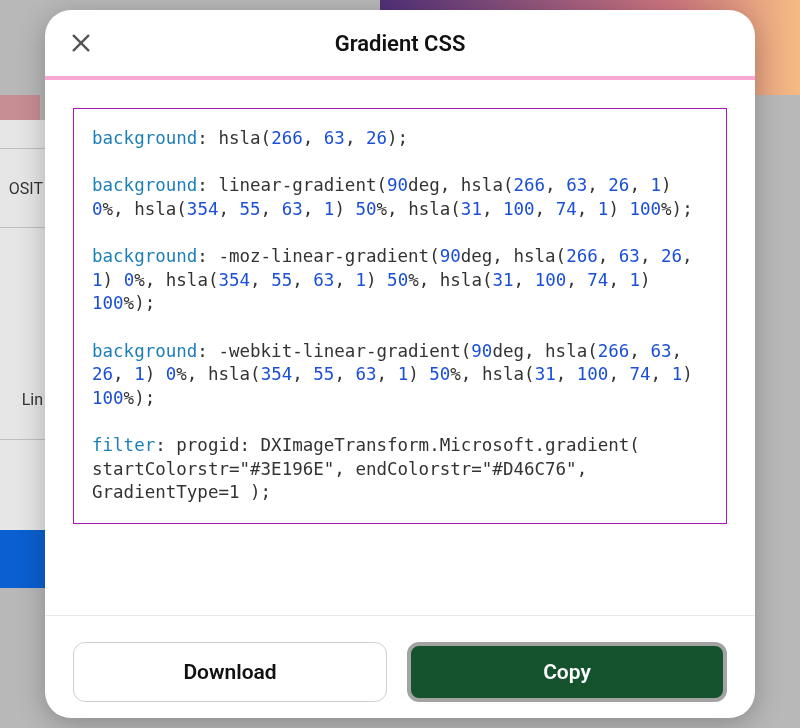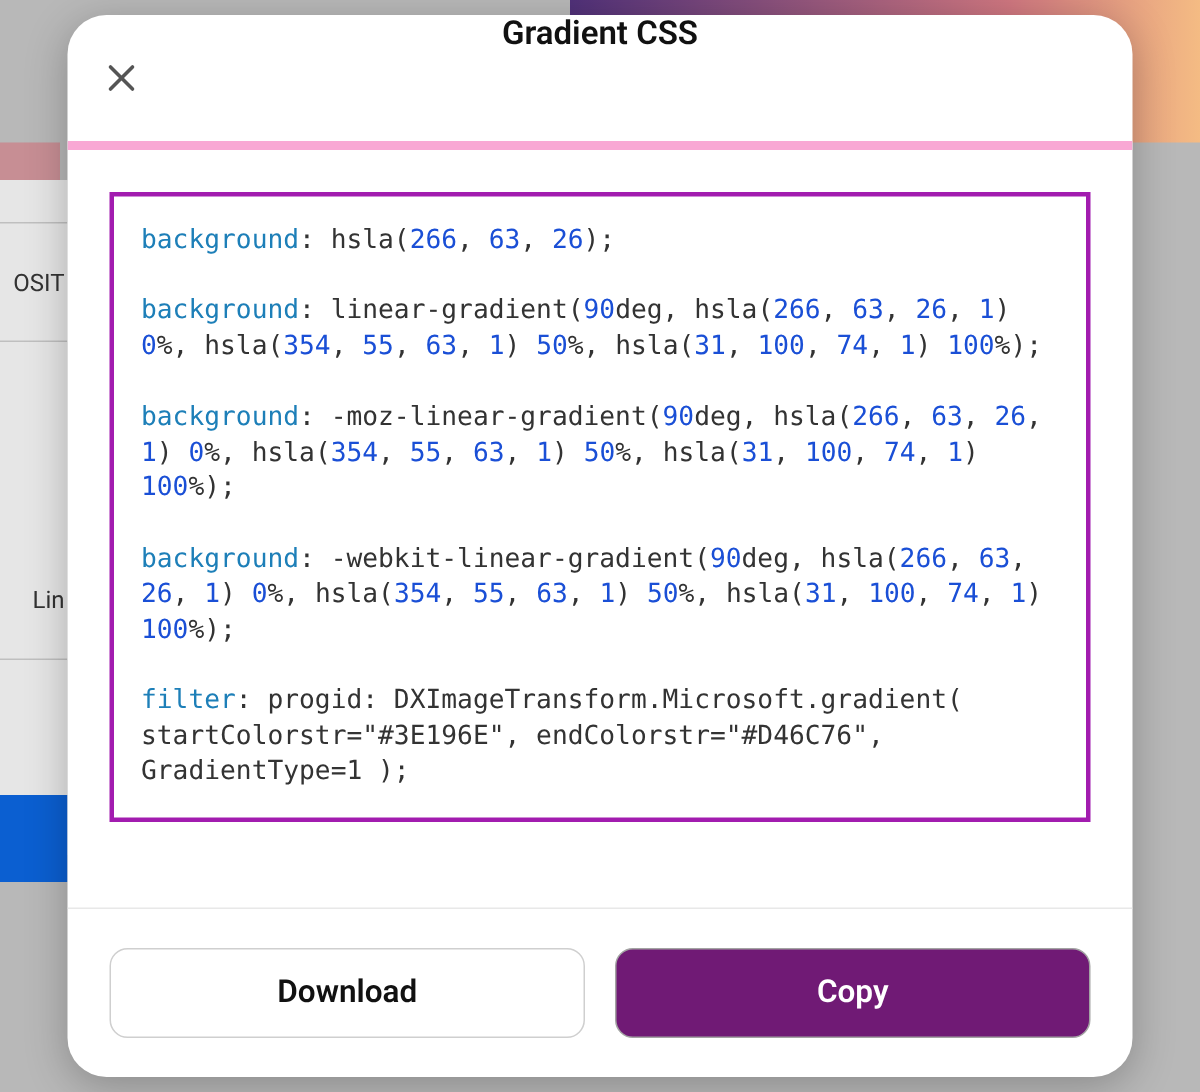--- a/index.html
+++ b/index.html
@@ -80,24 +80,25 @@
       height: 708px;
       background: #fff;
       border-radius: 26px;
       box-shadow: 0 6px 28px rgba(0,0,0,0.25);
       display: flex;
       flex-direction: column;
       overflow: hidden;
     }
     .modal-header {
       position: relative;
-      height: 90px;
-      display: flex;
+      height: 70px;
+      display: flex;
+      align-items: center;
       justify-content: center;
-      border-bottom: 6px solid #f9a8d4;
+      border-bottom: 4px solid #f9a8d4;
     }
     .modal-title {
       font-size: 22px;
       font-weight: 600;
       color: #111;
     }
     .close-btn {
       position: absolute;
       left: 22px;
       top: 50%;
@@ -113,36 +114,36 @@
     .close-btn svg {
       width: 22px;
       height: 22px;
     }
     .modal-body {
       flex: 1;
       padding: 28px 28px 0 28px;
       overflow: auto;
     }
     .code-box {
-      border: 3px solid #a21caf;
+      border: 1px solid #a21caf;
       background: #fff;
       padding: 18px 18px;
       font-family: ui-monospace, SFMono-Regular, Menlo, Consolas, monospace;
       font-size: 17.5px;
       line-height: 1.35;
       color: #333;
       white-space: pre-wrap;
       word-break: break-word;
       min-height: 380px;
     }
     .code-box .prop { color: #1d7fb8; }
     .code-box .num { color: #1a4fd6; }
     .modal-footer {
       border-top: 1px solid #e8e8e8;
-      padding: 26px 28px 26px 28px;
+      padding: 26px 28px 16px 28px;
       display: flex;
       gap: 20px;
     }
     .btn {
       flex: 1;
       height: 60px;
       border-radius: 12px;
       font-size: 21px;
       font-weight: 600;
       display: flex;
@@ -150,23 +151,23 @@
       justify-content: center;
       cursor: pointer;
       user-select: none;
     }
     .btn-secondary {
       background: #fff;
       border: 1px solid #cfcfcf;
       color: #111;
     }
     .btn-primary {
-      background: #701a75;
+      background: #14532d;
       color: #fff;
-      border: 1px solid #a3a3a3;
+      border: 4px solid #a3a3a3;
     }
   </style>
 </head>
 <body>
 
 <div class="bg-layer">
   <div class="bg-top-right"></div>
   <div class="bg-redstrip"></div>
   <div class="bg-panel"></div>
   <div class="bg-row" style="top:148px;">OSIT</div>

